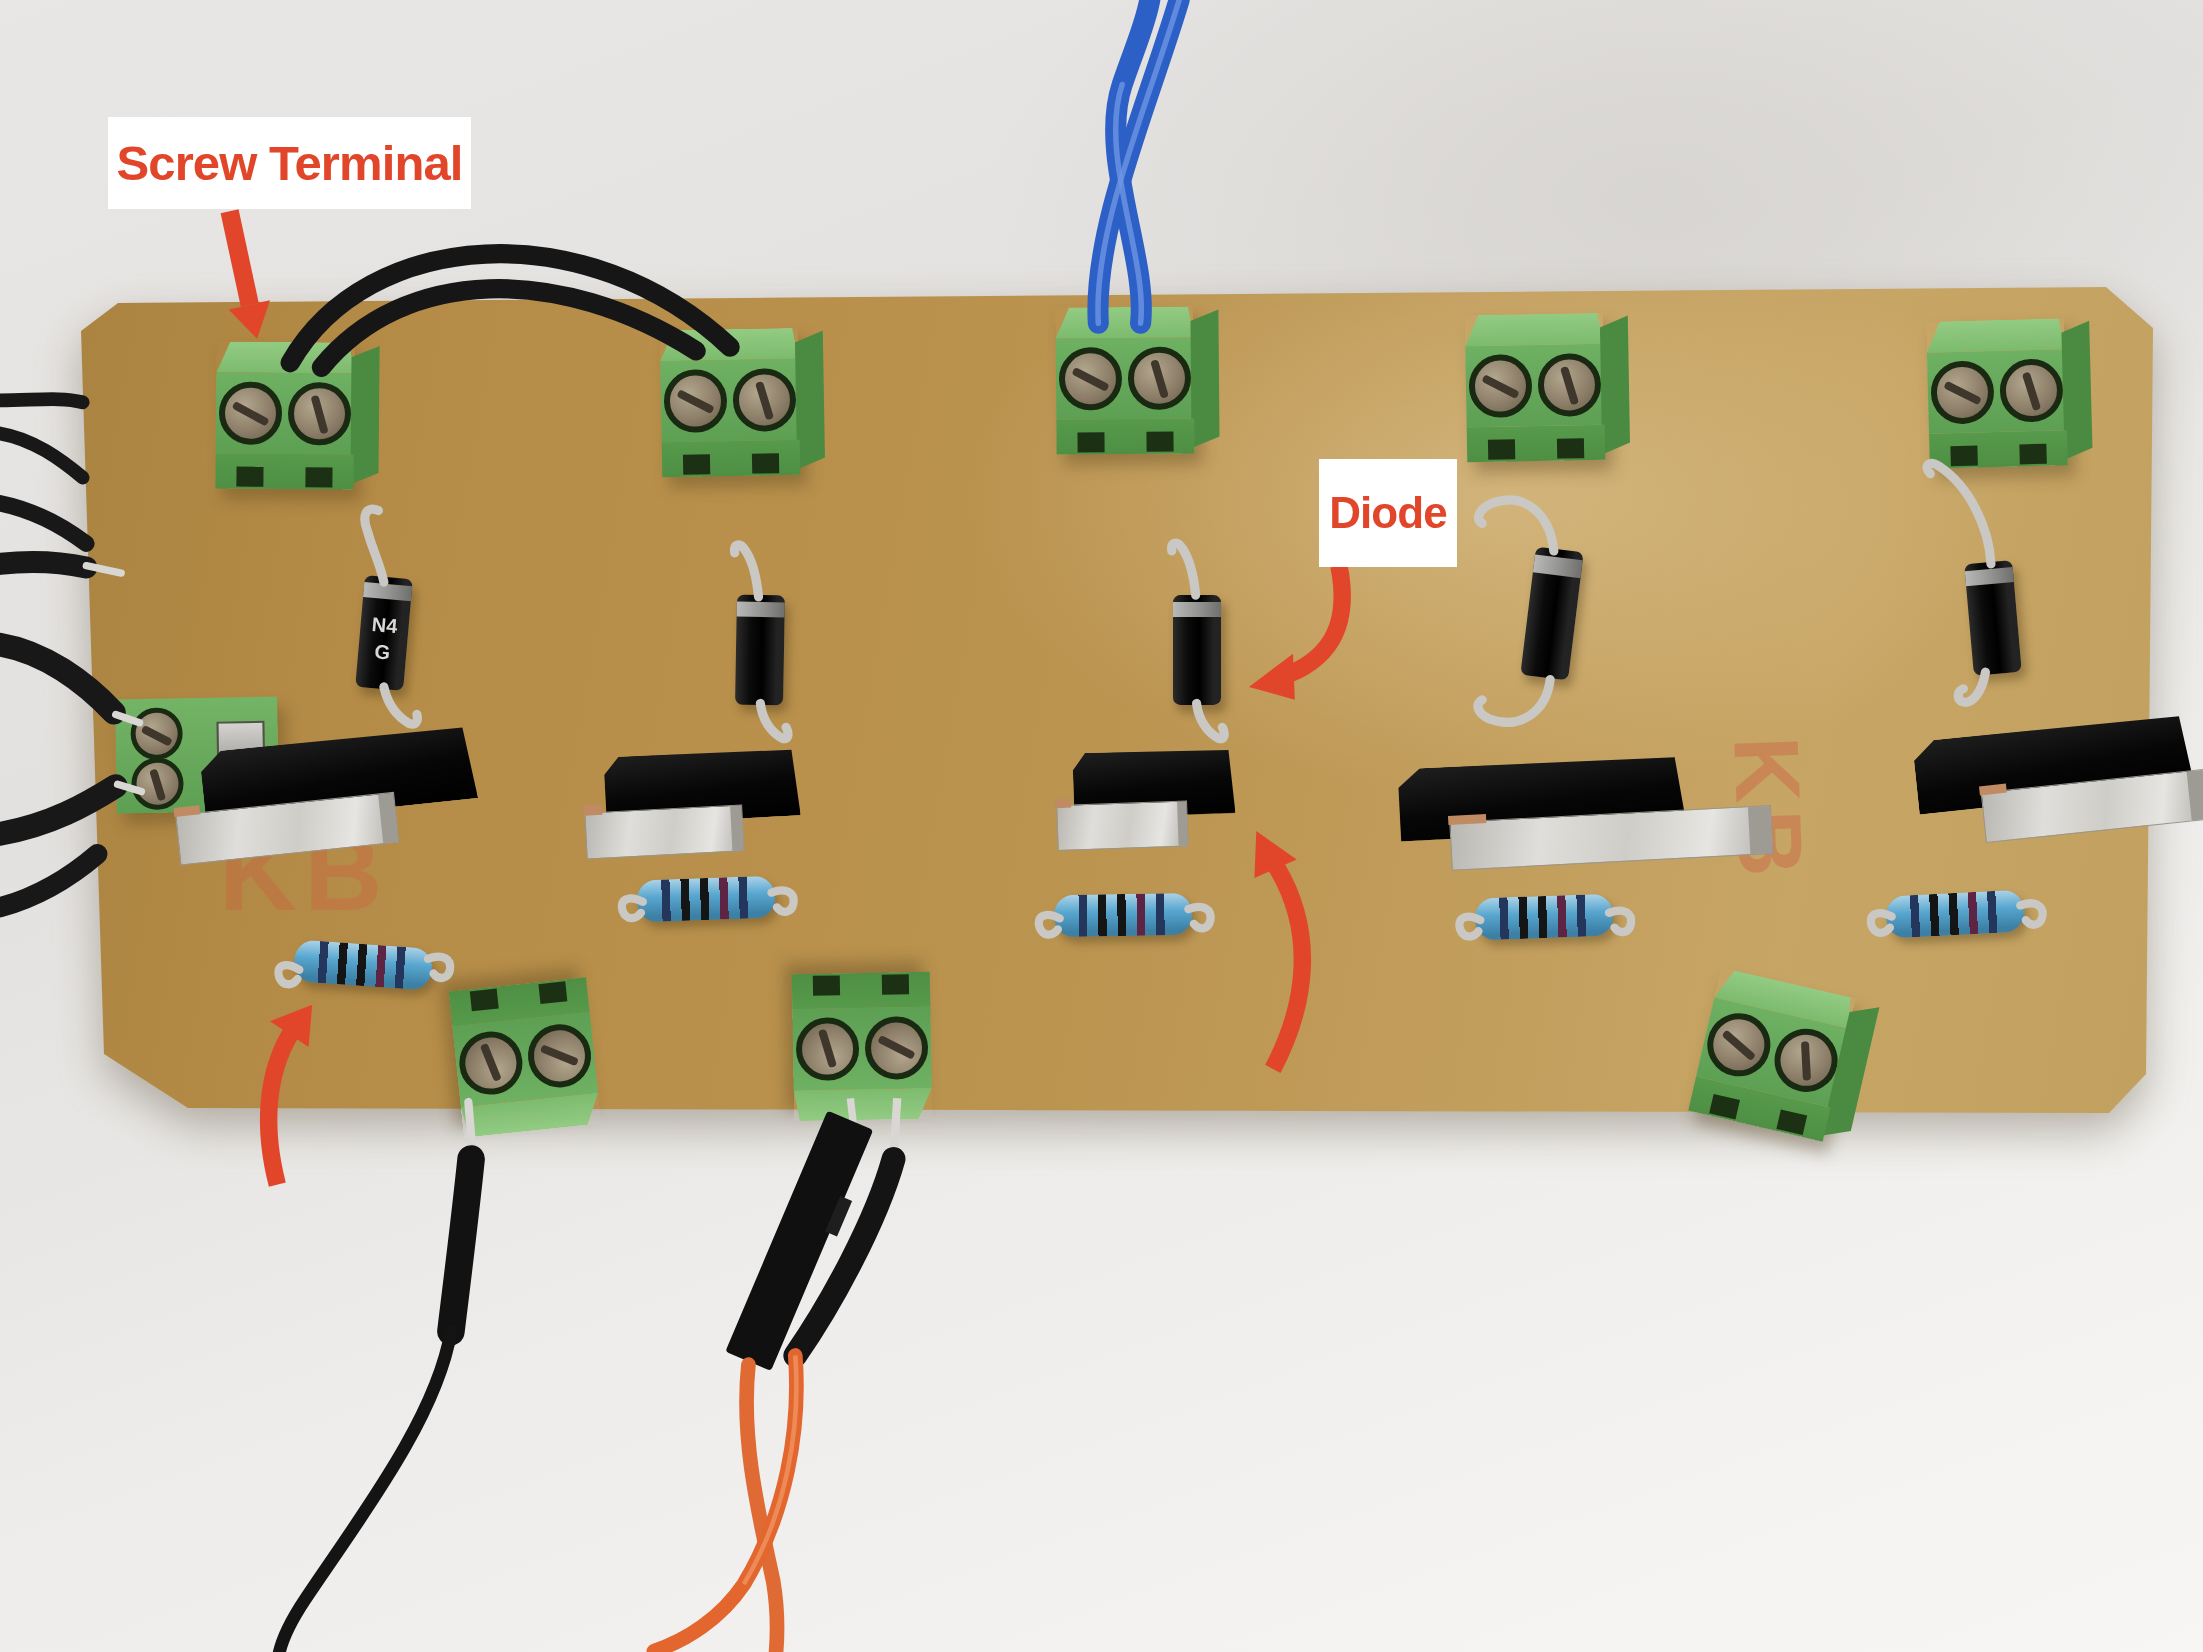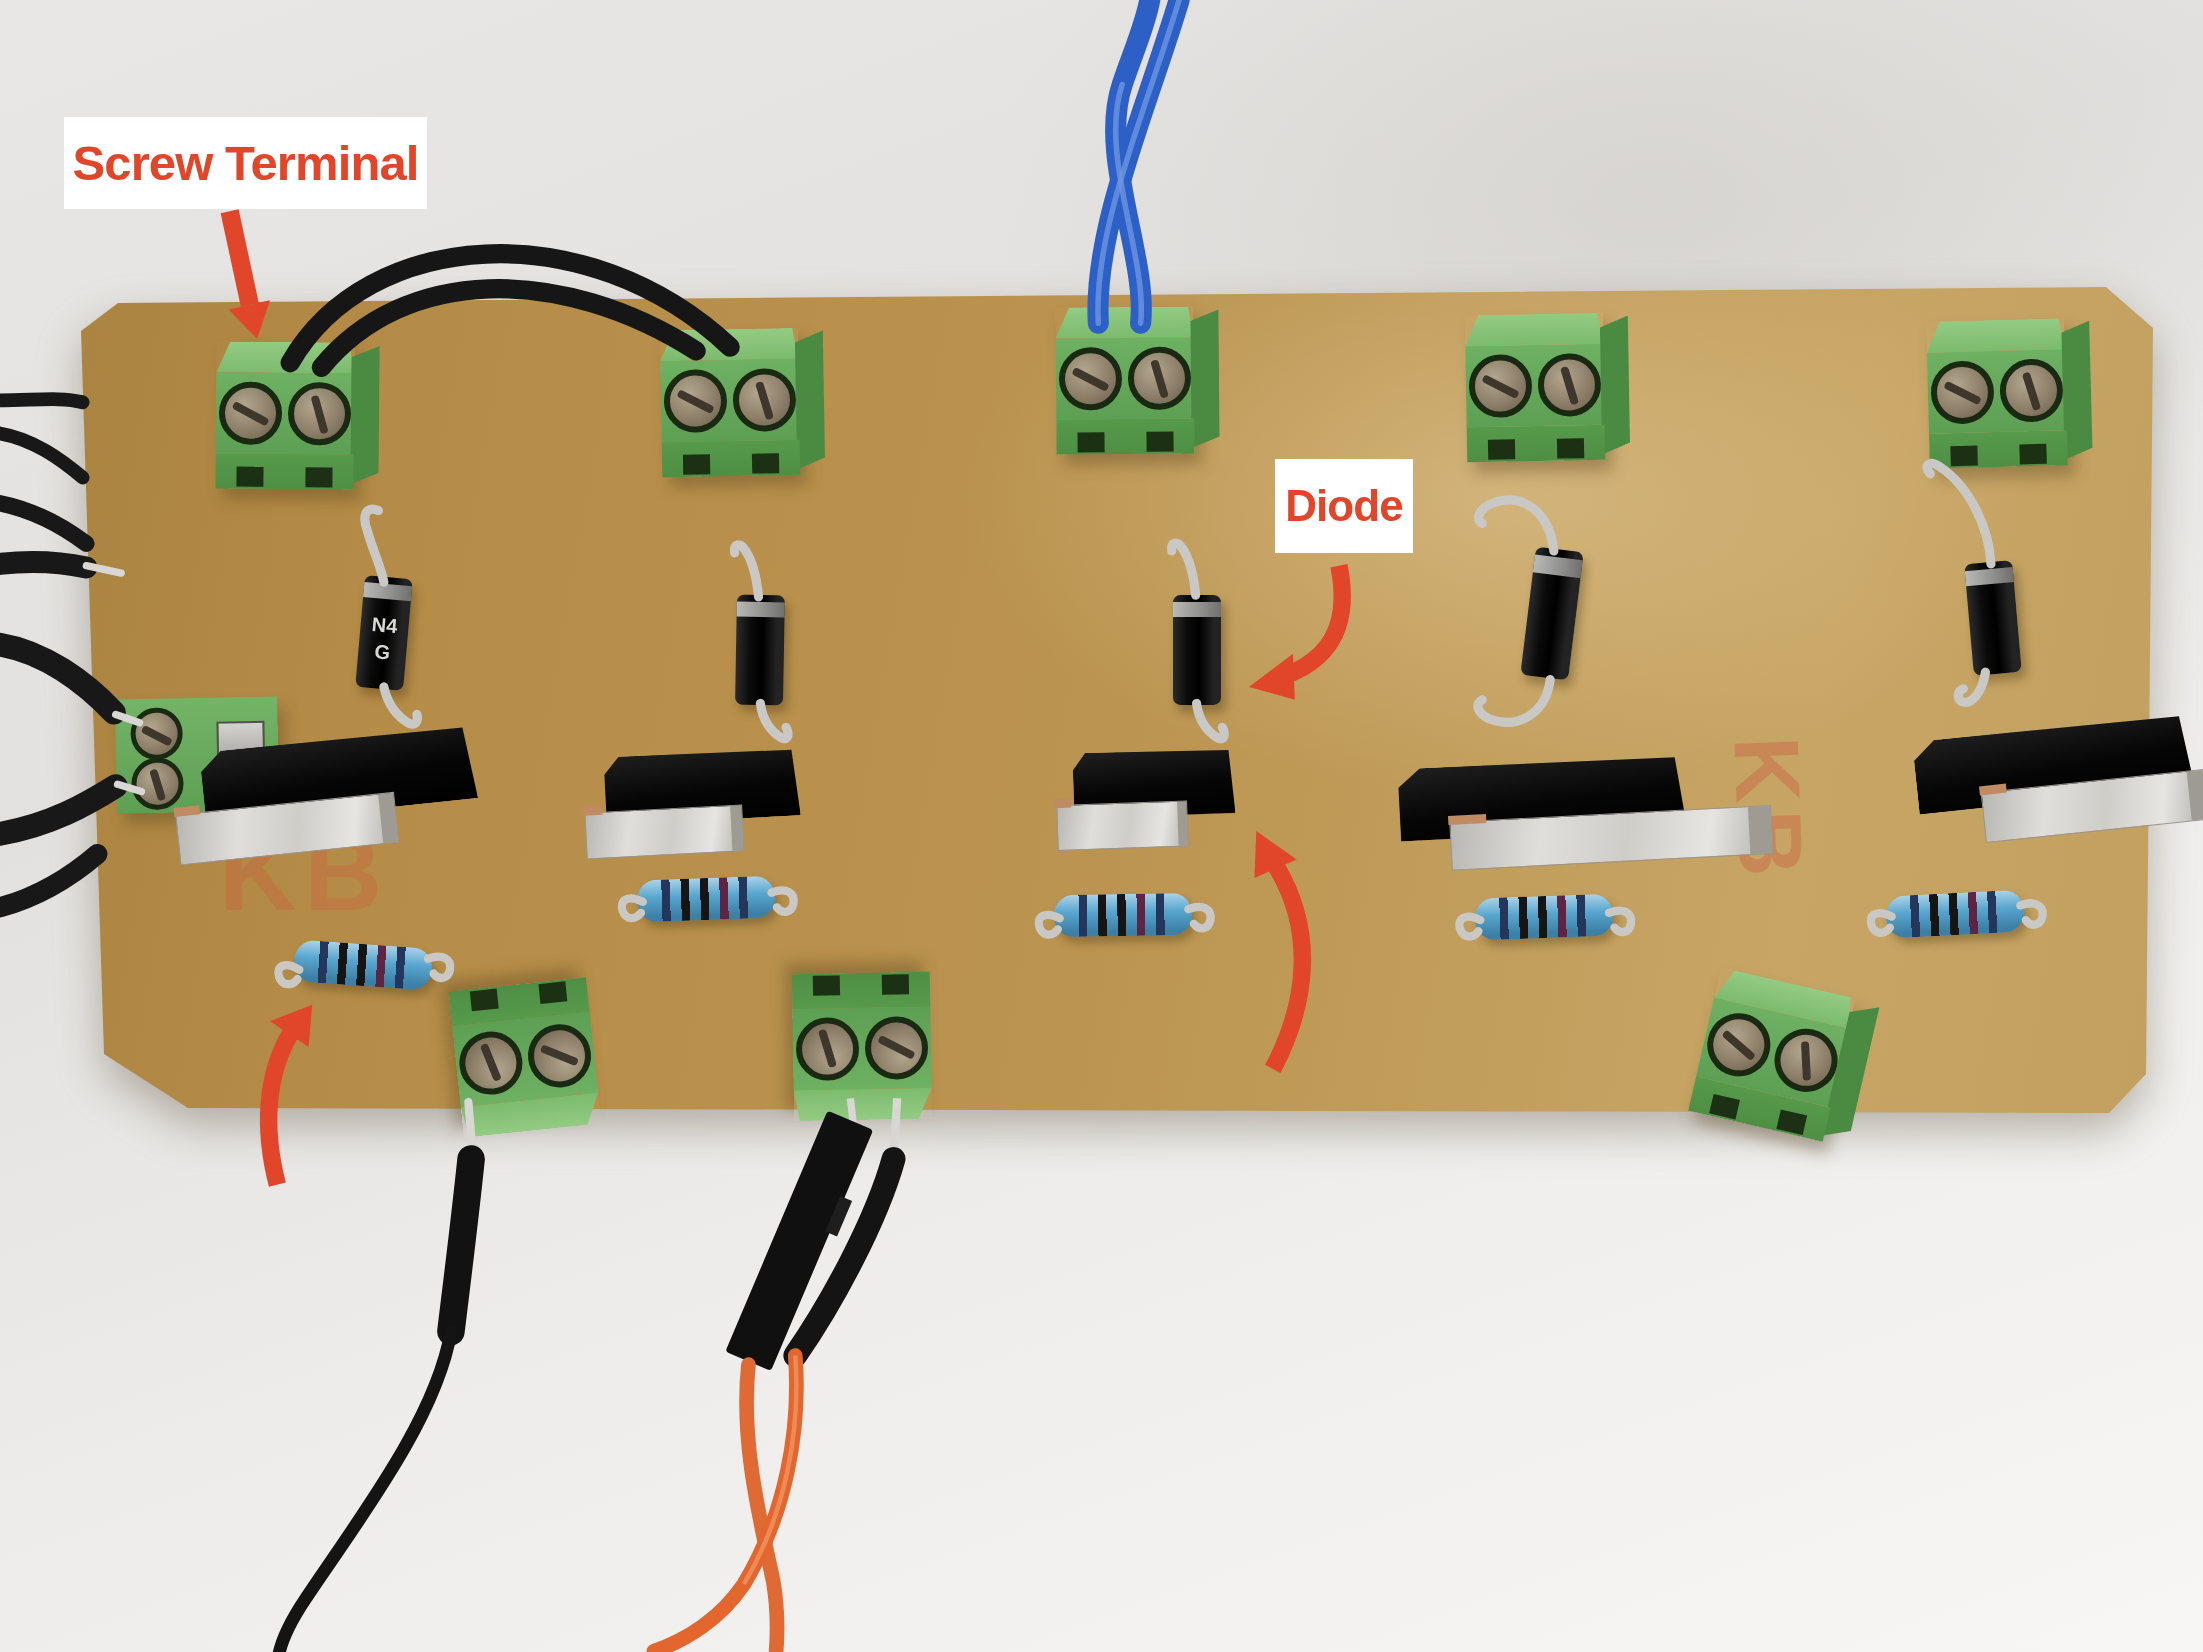--- a/index.html
+++ b/index.html
@@ -74,23 +74,23 @@
         linear-gradient(90deg,rgba(0,0,0,0) 0 18%,#24365c 18% 24%,rgba(0,0,0,0) 24% 32%,#151515 32% 38%,rgba(0,0,0,0) 38% 46%,#151515 46% 52%,rgba(0,0,0,0) 52% 60%,#5e2444 60% 66%,rgba(0,0,0,0) 66% 74%,#24365c 74% 80%,rgba(0,0,0,0) 80%),
         linear-gradient(180deg,rgba(255,255,255,.5),rgba(255,255,255,0) 42%,rgba(0,40,70,.3) 88%),
         #57a6cf;
        box-shadow:3.7px 6.4px 8.3px rgba(80,60,25,.38);}
 
   
   .wires{position:absolute;inset:0;z-index:4;pointer-events:none;}
 
   
   .label{position:absolute;z-index:5;background:#fff;color:var(--annotation-red,#e2462a);
-         font-weight:bold;display:flex;align-items:center;justify-content:center;letter-spacing:-0.9px;}
+         font-weight:bold;display:flex;align-items:center;justify-content:center;letter-spacing:-0.9px;margin-left:44px;}
   .lab-screw{left:64px;top:117px;width:363px;height:92px;font-size:49px;}
-  .lab-diode{left:1275px;top:459px;width:138px;height:94px;font-size:44px;}
+  .lab-diode{left:1275px;top:459px;width:138px;height:108px;font-size:44px;}
   .lab-tip{left:1185px;top:1074px;width:280px;height:90px;font-size:55px;}
   .lab-res{left:161px;top:1187px;width:220px;height:96px;font-size:50px;}
 </style>
 </head>
 <body>
 
 <div class="scene">
 
   <div class="board-wrap">
     <div class="board"></div>

